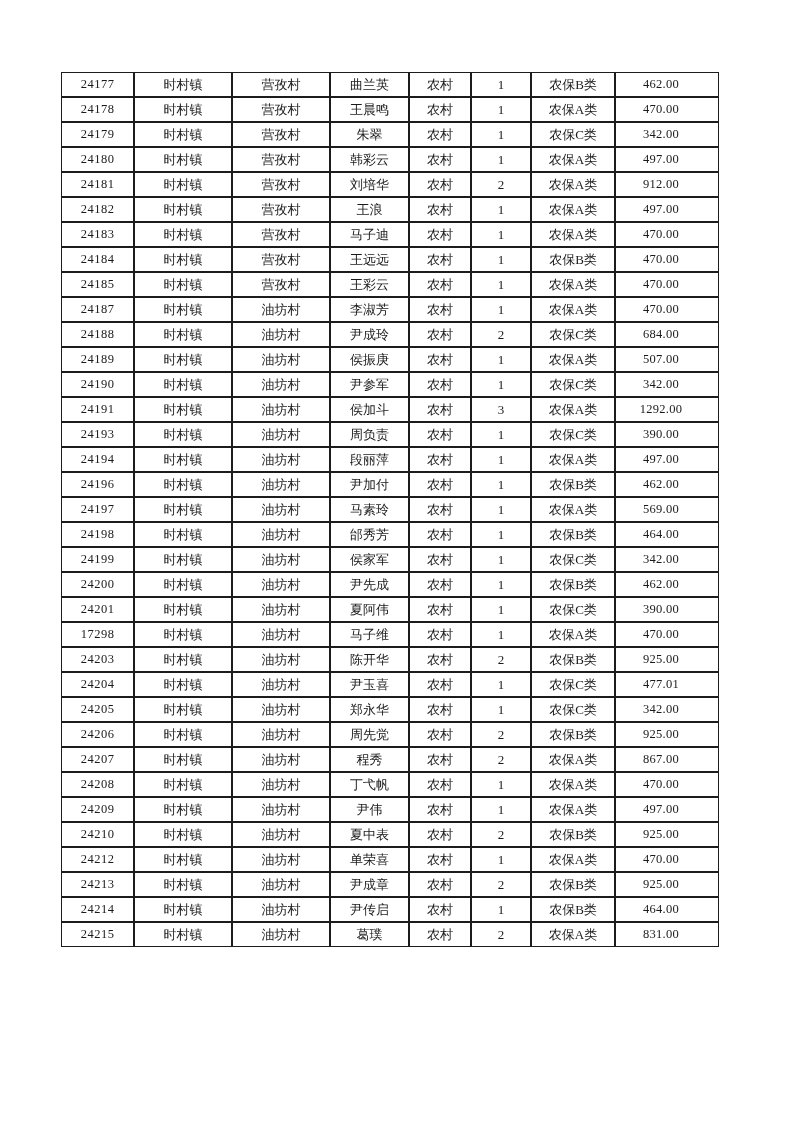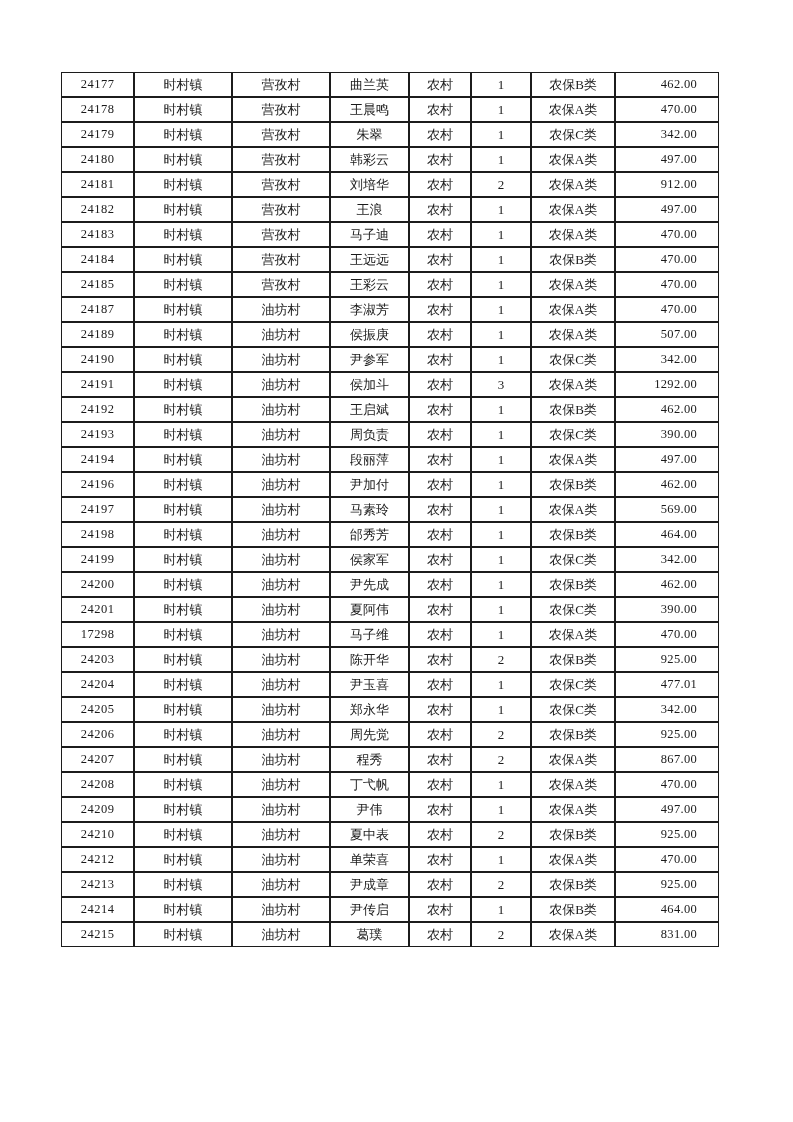--- a/index.html
+++ b/index.html
@@ -35,22 +35,22 @@
     font-size: 13px;
     line-height: 23px;
     white-space: nowrap;
     overflow: hidden;
   }
   table.roster td.col-id {
     font-size: 12.5px;
     letter-spacing: 0.5px;
   }
   table.roster td.col-amount {
-    text-align: right;
-    padding-right: 21px;
+    text-align: center;
+    padding-right: 12px;
     font-size: 12.5px;
     letter-spacing: 0.3px;
   }
 </style>
 </head>
 <body>
 
 <div class="page">
   <table class="roster">
     <colgroup>
@@ -158,20 +158,30 @@
           <td class="col-id">24187</td>
           <td class="col-town">时村镇</td>
           <td class="col-village">油坊村</td>
           <td class="col-name">李淑芳</td>
           <td class="col-residence">农村</td>
           <td class="col-count">1</td>
           <td class="col-category">农保A类</td>
           <td class="col-amount">470.00</td>
         </tr>
         <tr>
+          <td class="col-id">24188</td>
+          <td class="col-town">时村镇</td>
+          <td class="col-village">油坊村</td>
+          <td class="col-name">尹成玲</td>
+          <td class="col-residence">农村</td>
+          <td class="col-count">2</td>
+          <td class="col-category">农保C类</td>
+          <td class="col-amount">684.00</td>
+        </tr>
+        <tr>
           <td class="col-id">24189</td>
           <td class="col-town">时村镇</td>
           <td class="col-village">油坊村</td>
           <td class="col-name">侯振庚</td>
           <td class="col-residence">农村</td>
           <td class="col-count">1</td>
           <td class="col-category">农保A类</td>
           <td class="col-amount">507.00</td>
         </tr>
         <tr>
@@ -186,30 +196,20 @@
         </tr>
         <tr>
           <td class="col-id">24191</td>
           <td class="col-town">时村镇</td>
           <td class="col-village">油坊村</td>
           <td class="col-name">侯加斗</td>
           <td class="col-residence">农村</td>
           <td class="col-count">3</td>
           <td class="col-category">农保A类</td>
           <td class="col-amount">1292.00</td>
-        </tr>
-        <tr>
-          <td class="col-id">24192</td>
-          <td class="col-town">时村镇</td>
-          <td class="col-village">油坊村</td>
-          <td class="col-name">王启斌</td>
-          <td class="col-residence">农村</td>
-          <td class="col-count">1</td>
-          <td class="col-category">农保B类</td>
-          <td class="col-amount">462.00</td>
         </tr>
         <tr>
           <td class="col-id">24193</td>
           <td class="col-town">时村镇</td>
           <td class="col-village">油坊村</td>
           <td class="col-name">周负责</td>
           <td class="col-residence">农村</td>
           <td class="col-count">1</td>
           <td class="col-category">农保C类</td>
           <td class="col-amount">390.00</td>

